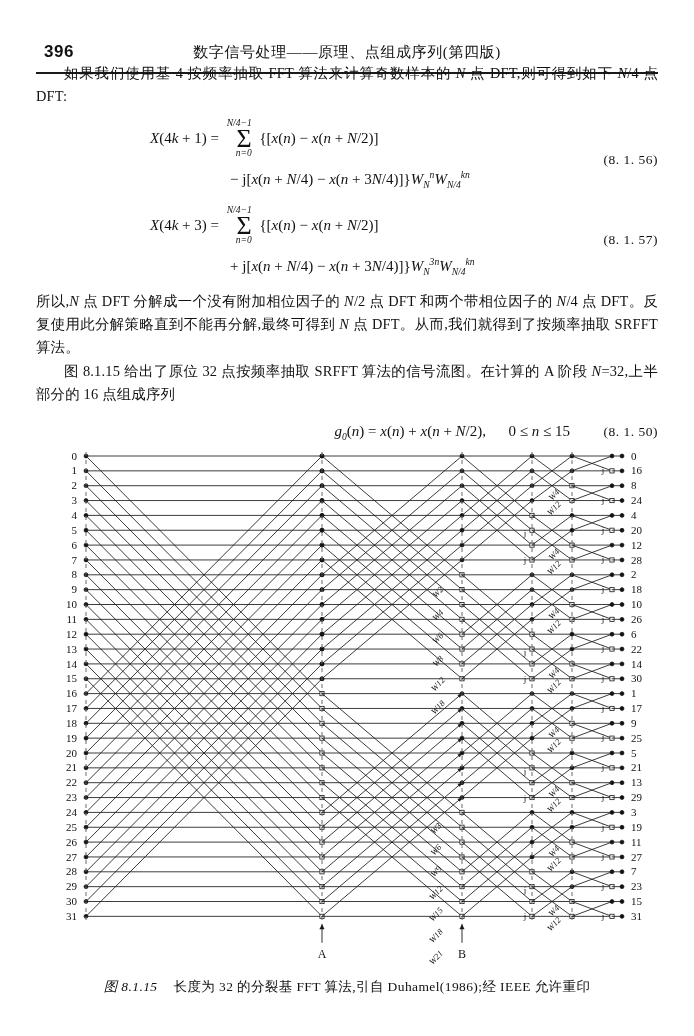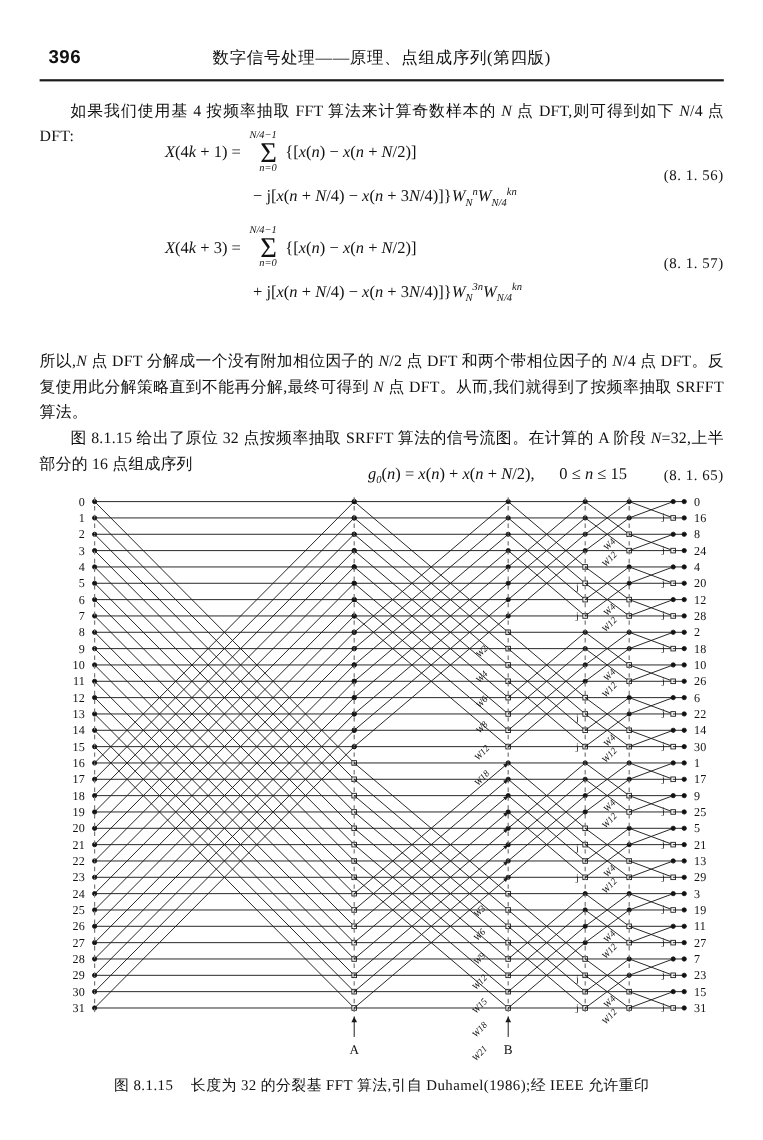--- a/index.html
+++ b/index.html
@@ -20,21 +20,20 @@
     position:absolute;left:0;top:1px;width:694px;text-align:center;
     font-size:15px;letter-spacing:.6px;
   }
   #header-rule{
     position:absolute;left:36px;top:30px;width:622px;height:2px;background:#1a1a1a;
   }
   
   .para{
     position:absolute;font-size:14.4px;line-height:23px;text-align:justify;
     letter-spacing:.2px;
-    margin-top:28px;
   }
   #para-1{left:36px;top:62px;width:622px;text-indent:28px;}
   #para-2{left:36px;top:290px;width:622px;}
   #para-3{left:36px;top:360px;width:622px;text-indent:28px;}
   
   .eq-block{position:absolute;font-size:15px;}
   #eq-56{left:150px;top:120px;width:420px;}
   #eq-57{left:150px;top:207px;width:420px;}
   #eq-58{left:150px;top:423px;width:420px;text-align:right;}
   .eqtag{
@@ -57,21 +56,21 @@
   sub{vertical-align:sub;}
   
   #figure{
     position:absolute;left:36px;top:448px;width:622px;height:518px;
   }
   #flow-svg{display:block;}
   #caption{
     position:absolute;left:36px;top:978px;width:622px;text-align:center;
     font-size:13.5px;letter-spacing:.4px;
   }
-  .cap-num{margin-right:16px;}
+  .cap-num{margin-right:16px;font-style:italic;}
 </style>
 </head>
 <body>
 
 <div id="header">
   <div id="page-number">396</div>
   <div id="running-title">数字信号处理——原理、点组成序列(第四版)</div>
   <div id="header-rule"></div>
 </div>
 
@@ -88,21 +87,21 @@
   <span class="eqline2">+ j[<i>x</i>(<i>n</i> + <i>N</i>/4) − <i>x</i>(<i>n</i> + 3<i>N</i>/4)]}<i>W</i><sub>N</sub><sup>3n</sup><i>W</i><sub>N/4</sub><sup>kn</sup></span>
 </div>
 <div class="eqtag" id="tag-57">(8. 1. 57)</div>
 
 <div class="para" id="para-2">所以,<i>N</i> 点 DFT 分解成一个没有附加相位因子的 <i>N</i>/2 点 DFT 和两个带相位因子的 <i>N</i>/4 点 DFT。反复使用此分解策略直到不能再分解,最终可得到 <i>N</i> 点 DFT。从而,我们就得到了按频率抽取 SRFFT 算法。</div>
 <div class="para" id="para-3">图 8.1.15 给出了原位 32 点按频率抽取 SRFFT 算法的信号流图。在计算的 A 阶段 <i>N</i>=32,上半部分的 16 点组成序列</div>
 
 <div class="eq-block" id="eq-58">
   <span class="eqline"><i>g</i><sub>0</sub>(<i>n</i>) = <i>x</i>(<i>n</i>) + <i>x</i>(<i>n</i> + <i>N</i>/2),&nbsp;&nbsp;&nbsp;&nbsp;&nbsp;&nbsp;0 ≤ <i>n</i> ≤ 15</span>
 </div>
-<div class="eqtag" id="tag-58">(8. 1. 65)</div>
+<div class="eqtag" id="tag-58">(8. 1. 50)</div>
 
 <div id="figure">
   <svg id="flow-svg" width="622" height="518" viewBox="0 0 622 518">
       <text x="41" y="11.6" font-size="11" font-family="&quot;Liberation Serif&quot;, serif" text-anchor="end" fill="#111">0</text>
       <circle cx="50" cy="8" r="1.95" fill="#111111" stroke="#1a1a1a" stroke-width="0.8"></circle>
       <text x="41" y="26.450000000000003" font-size="11" font-family="&quot;Liberation Serif&quot;, serif" text-anchor="end" fill="#111">1</text>
       <circle cx="50" cy="22.85" r="1.95" fill="#111111" stroke="#1a1a1a" stroke-width="0.8"></circle>
       <text x="41" y="41.300000000000004" font-size="11" font-family="&quot;Liberation Serif&quot;, serif" text-anchor="end" fill="#111">2</text>
       <circle cx="50" cy="37.7" r="1.95" fill="#111111" stroke="#1a1a1a" stroke-width="0.8"></circle>
       <text x="41" y="56.15" font-size="11" font-family="&quot;Liberation Serif&quot;, serif" text-anchor="end" fill="#111">3</text>

